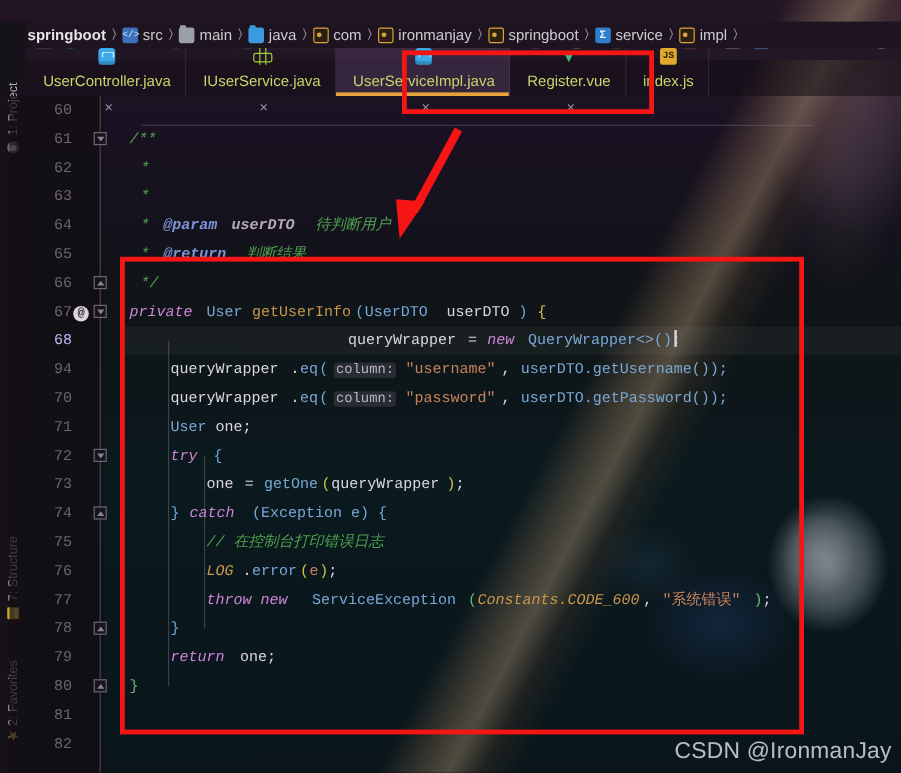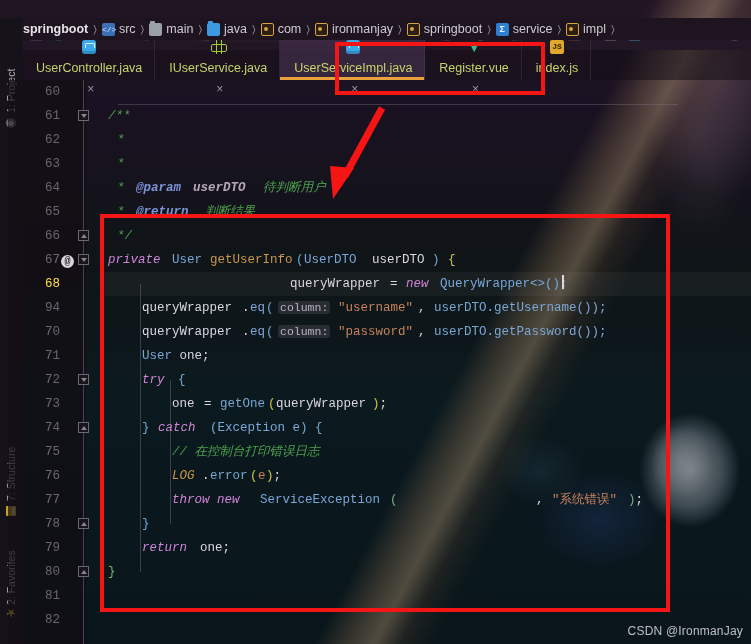--- a/index.html
+++ b/index.html
@@ -203,21 +203,21 @@
     position: absolute; border: 4px solid #f51515; background: transparent;
     pointer-events: none;
   }
   .red-rect-tab { left: 335px; top: 42px; width: 210px; height: 53px; }
   .red-rect-code { left: 100px; top: 214px; width: 570px; height: 398px; }
   .red-arrow { position: absolute; left: 320px; top: 104px; width: 80px; height: 100px; }
 
   
   .watermark {
     position: absolute; right: 8px; bottom: 6px;
-    font-size: 12px; color: rgba(224,224,228,0.82);
+    font-size: 19px; color: rgba(224,224,228,0.82);
     letter-spacing: .2px;
   }
 </style>
 </head>
 <body>
 
 <div id="app">
 
   <div class="bg-photo"></div>
   <div class="bg-dim"></div>
@@ -350,21 +350,21 @@
 
   <div class="gutter">
     <div class="ln" style="top:0px">60</div>
     <div class="ln" style="top:24px">61</div>
     <div class="ln" style="top:48px">62</div>
     <div class="ln" style="top:72px">63</div>
     <div class="ln" style="top:96px">64</div>
     <div class="ln" style="top:120px">65</div>
     <div class="ln" style="top:144px">66</div>
     <div class="ln" style="top:168px">67</div>
-    <div class="ln" style="top:192px;color:#fde047">68</div>
+    <div class="ln" style="top:192px;color:#c4b5fd">68</div>
     <div class="ln" style="top:216px">94</div>
     <div class="ln" style="top:240px">70</div>
     <div class="ln" style="top:264px">71</div>
     <div class="ln" style="top:288px">72</div>
     <div class="ln" style="top:312px">73</div>
     <div class="ln" style="top:336px">74</div>
     <div class="ln" style="top:360px">75</div>
     <div class="ln" style="top:384px">76</div>
     <div class="ln" style="top:408px">77</div>
     <div class="ln" style="top:432px">78</div>
@@ -468,20 +468,21 @@
     <div class="cl" style="top:384px;left:72px;"><span class="sconst">LOG</span></div>
     <div class="cl" style="top:384px;left:102px;"><span class="punc">.</span></div>
     <div class="cl" style="top:384px;left:110px;"><span class="meth">error</span></div>
     <div class="cl" style="top:384px;left:150px;"><span class="brace-y">(</span></div>
     <div class="cl" style="top:384px;left:158px;"><span class="str">e</span></div>
     <div class="cl" style="top:384px;left:166px;"><span class="brace-y">)</span><span class="punc">;</span></div>
 
     <div class="cl" style="top:408px;left:72px;"><span class="kw">throw new</span></div>
     <div class="cl" style="top:408px;left:160px;"><span class="type2">ServiceException</span></div>
     <div class="cl" style="top:408px;left:290px;"><span class="brace-g">(</span></div>
+    <div class="cl" style="top:408px;left:298px;"><span class="sconst">Constants.CODE_600</span></div>
     <div class="cl" style="top:408px;left:436px;"><span class="punc">,</span></div>
     <div class="cl" style="top:408px;left:452px;"><span class="str">"系统错误"</span></div>
     <div class="cl" style="top:408px;left:528px;"><span class="brace-g">)</span><span class="punc">;</span></div>
 
     <div class="cl" style="top:432px;left:42px;"><span class="brace-b">}</span></div>
 
     <div class="cl" style="top:456px;left:42px;"><span class="kw">return</span></div>
     <div class="cl" style="top:456px;left:100px;"><span class="ident">one;</span></div>
 
     <div class="cl" style="top:480px;left:8px;"><span class="brace-g">}</span></div>

